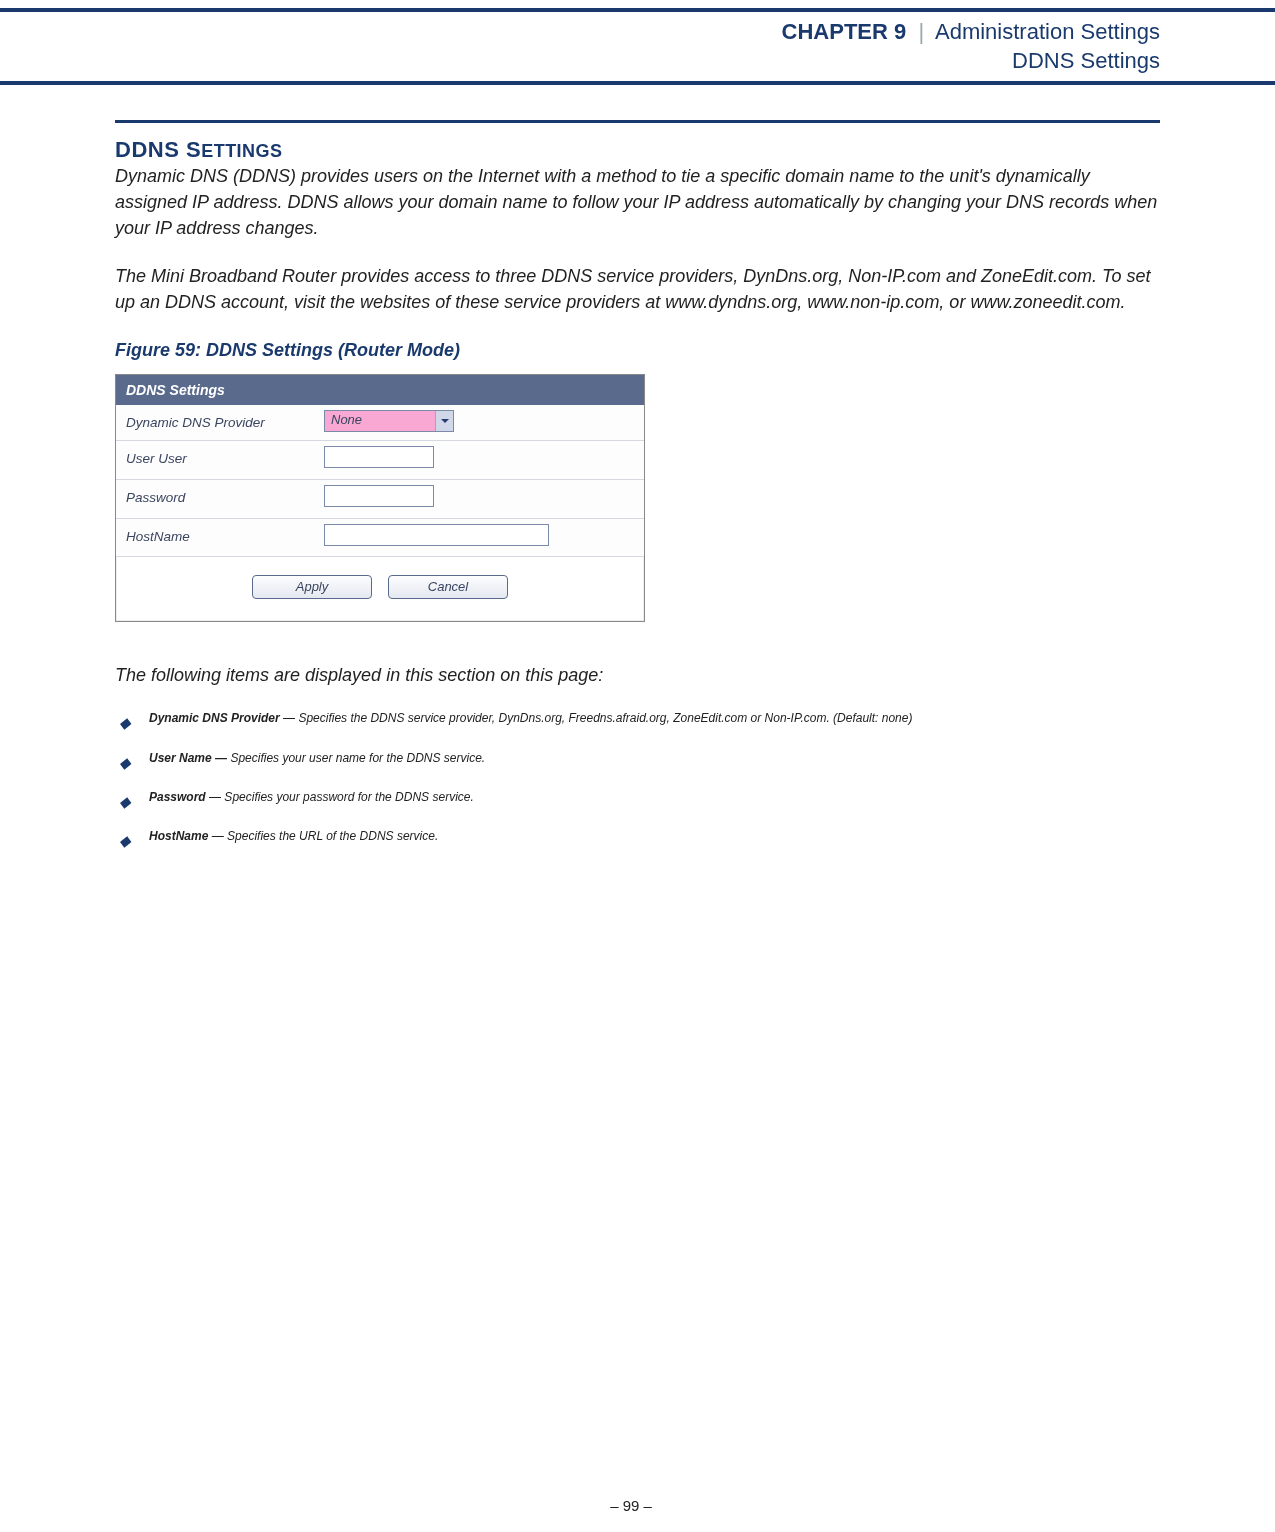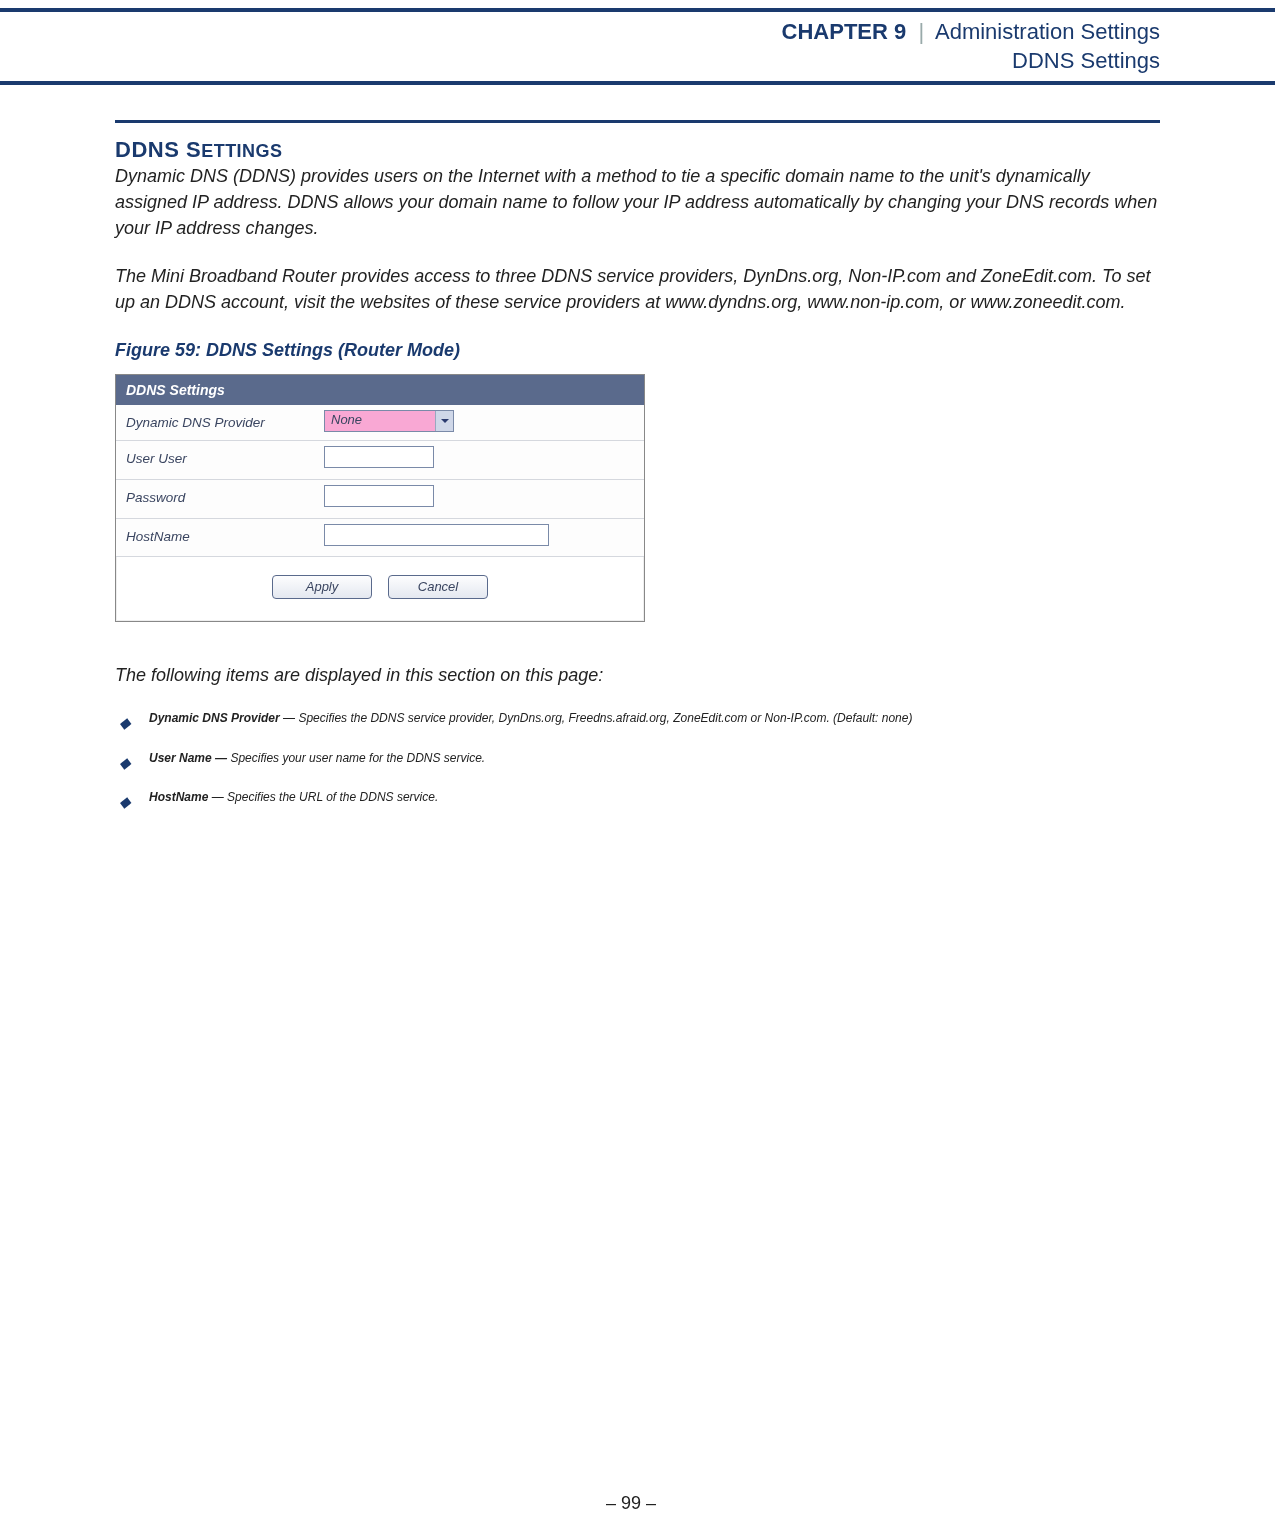--- a/index.html
+++ b/index.html
@@ -118,21 +118,21 @@
   .w110 { width:110px; }
   .w225 { width:225px; }
   .btn-row {
     display:flex;
     justify-content:center;
     gap: 16px;
     padding: 18px 0 22px;
     border-top: 1px solid #d5d8de;
   }
   .fake-btn {
-    width: 100px;
+    width: 120px;
     height: 24px;
     border: 1px solid #5a6a8c;
     border-radius: 4px;
     background: linear-gradient(#fdfdfe,#e4e8f0);
     color: #3a4560;
     font-size: 13px;
     display:flex;align-items:center;justify-content:center;
   }
   .list { margin:0; padding:0; list-style:none; }
   .list li {
@@ -149,21 +149,21 @@
     top: 2px;
     color: #1a3a6e;
     font-size: 15px;
   }
   .list .term { font-weight: bold; }
   .footer {
     position: absolute;
     bottom: 18px;
     left: 0; right: 13px;
     text-align: center;
-    font-size: 18px;
+    font-size: 15px;
     color: #222;
   }
 </style>
 </head>
 <body>
 
 <div class="header-band">
   <span class="chapter-line">
     <span class="chapter-label">CHAPTER 9</span>
     <span class="chapter-sep">|</span>
@@ -220,18 +220,19 @@
         <div class="fake-btn">Apply</div>
         <div class="fake-btn">Cancel</div>
       </div>
     </div>
 
     <div class="para">The following items are displayed in this section on this page:</div>
 
     <ul class="list">
       <li><span class="term">Dynamic DNS Provider</span><span> — Specifies the DDNS service provider, DynDns.org, Freedns.afraid.org, ZoneEdit.com or Non-IP.com. (Default: none)</span></li>
       <li><span class="term">User Name —</span><span> Specifies your user name for the DDNS service.</span></li>
+      <li><span class="term">Password</span><span> — Specifies your password for the DDNS service.</span></li>
       <li><span class="term">HostName</span><span> — Specifies the URL of the DDNS service.</span></li>
     </ul>
   </div>
 </div>
 
 <div class="footer">–  99  –</div>
 
 </body></html>

